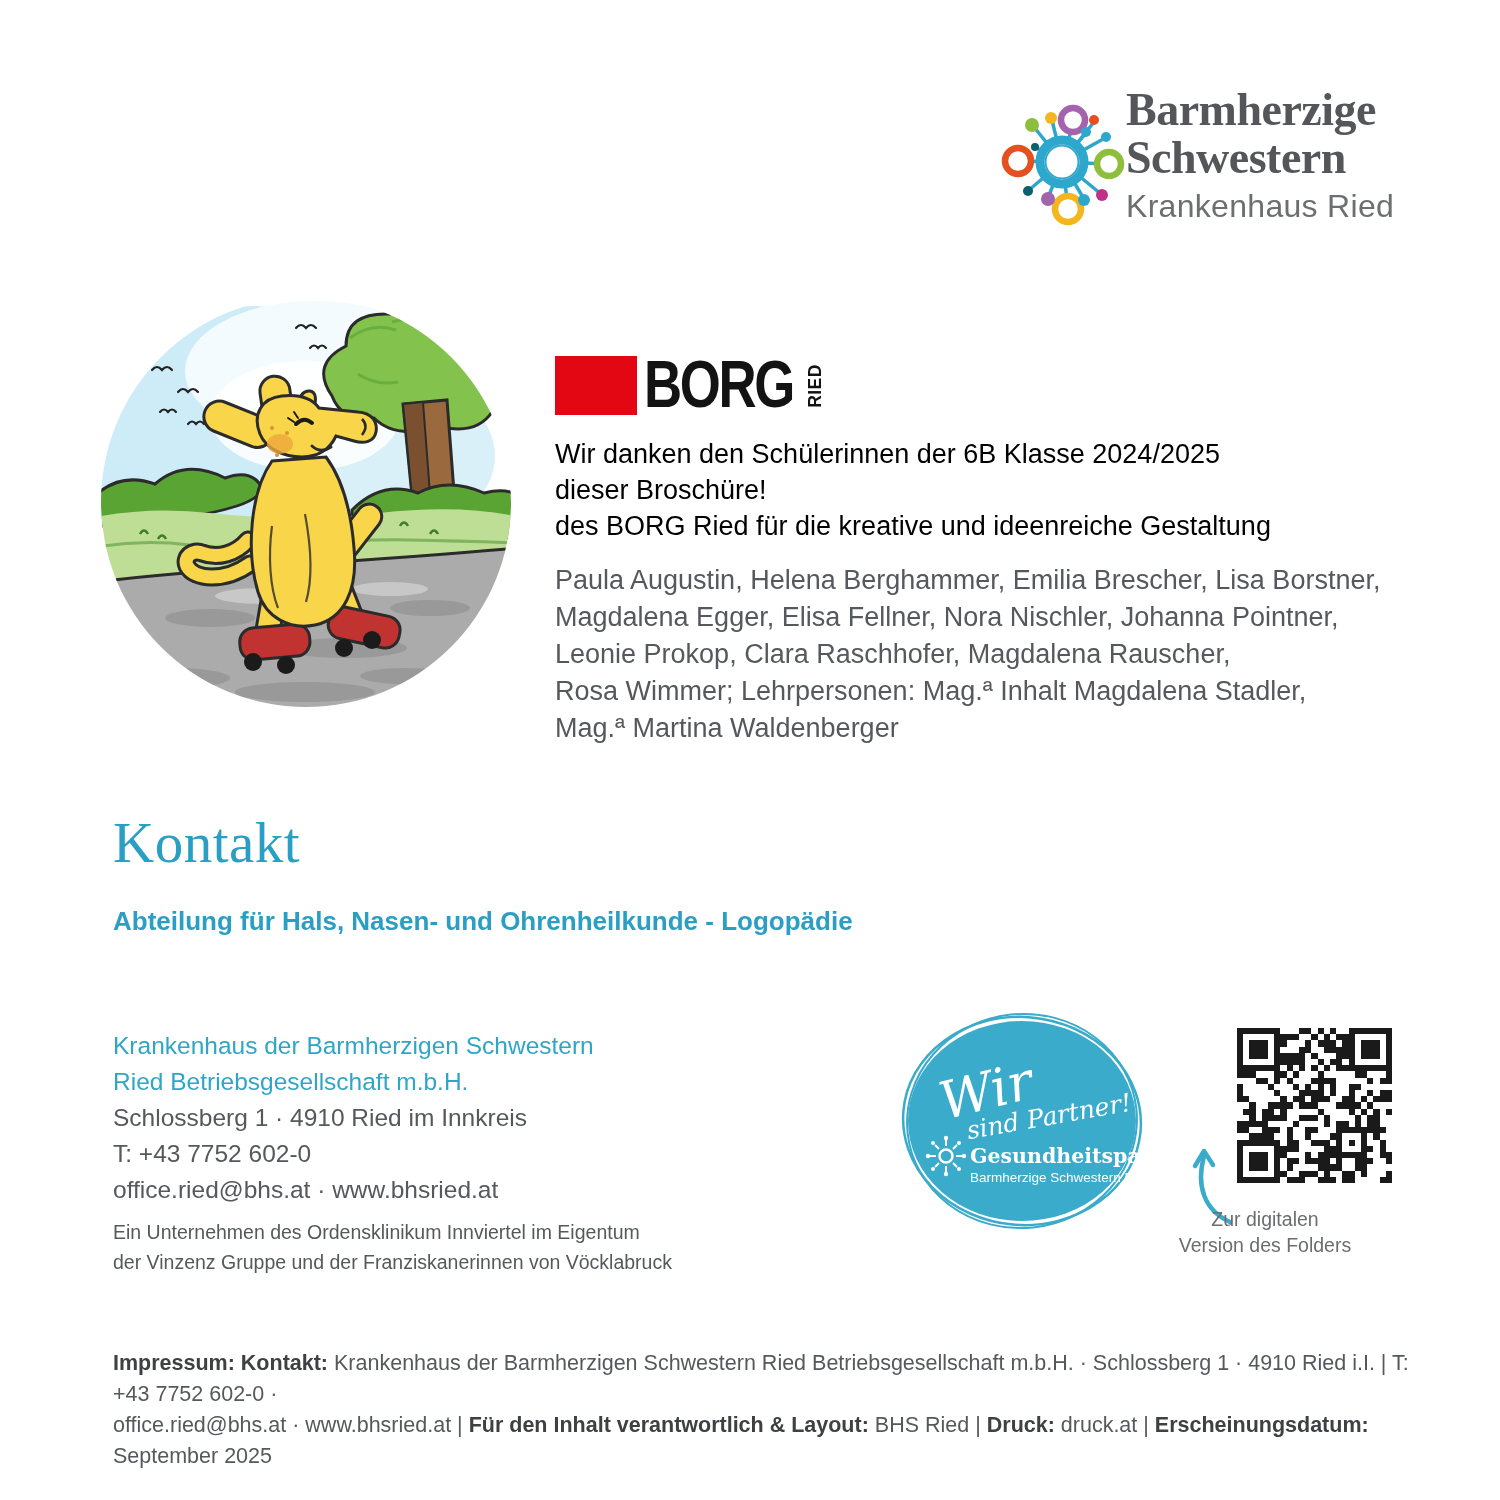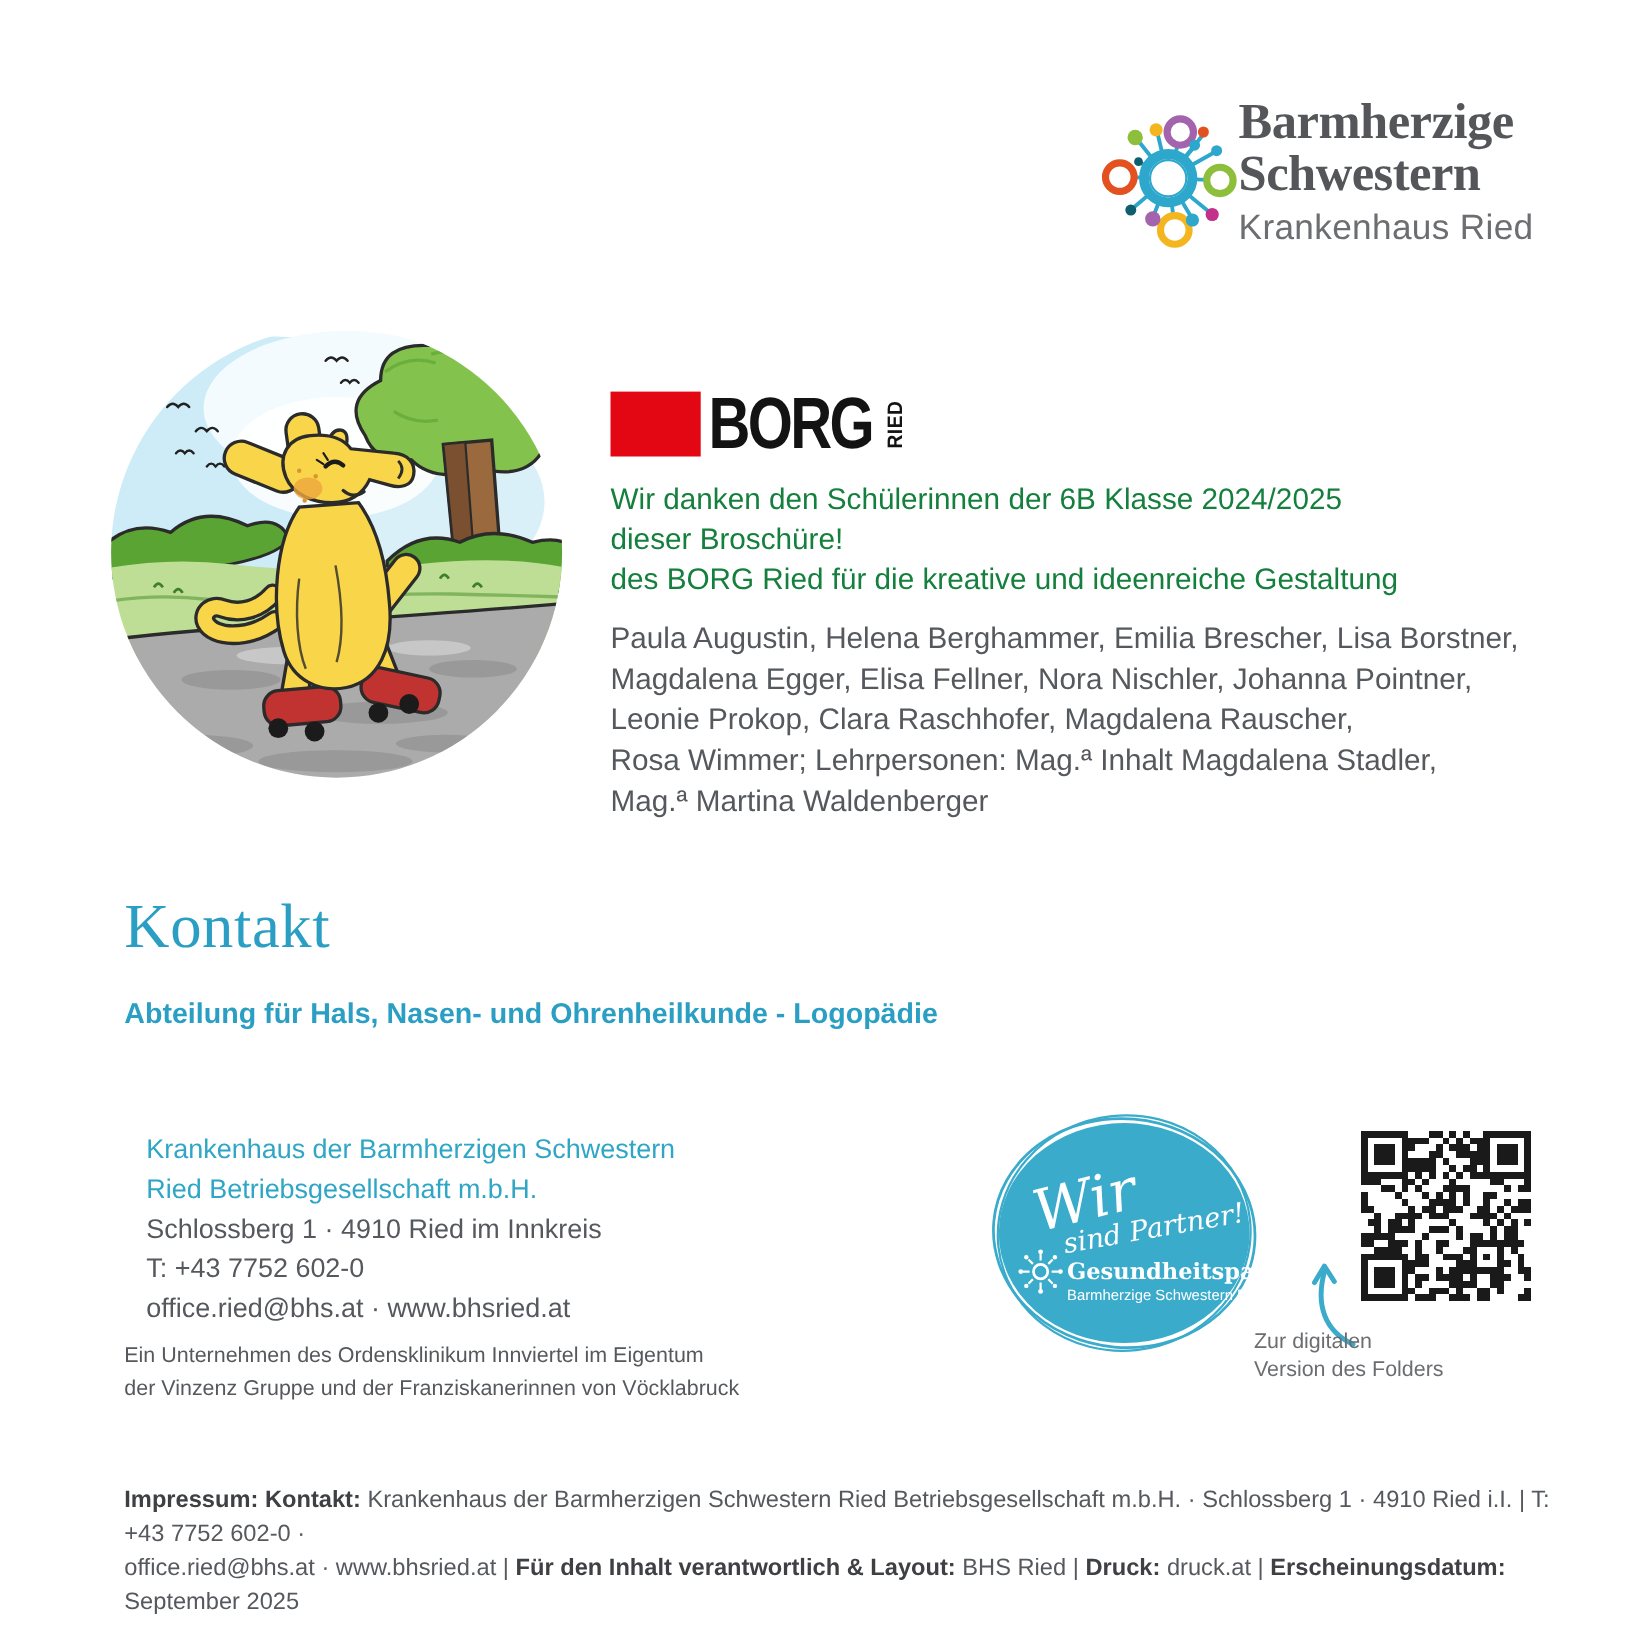--- a/index.html
+++ b/index.html
@@ -20,42 +20,42 @@
   
   .borg{left:555px;top:356px;display:flex;height:59px;align-items:stretch;}
   .borg-red{width:82px;height:59px;background:#e30613;margin-right:7px;}
   .borg-name{font-weight:bold;color:#131313;font-size:66px;line-height:56px;
              letter-spacing:-3px;transform:scaleX(0.8);transform-origin:left center;
              display:inline-block;}
   .borg-ried{width:26px;height:59px;display:flex;align-items:center;justify-content:center;margin-left:-28px;}
   .borg-ried span{display:inline-block;transform:rotate(-90deg) scaleX(0.92);font-weight:bold;
                   font-size:19px;letter-spacing:0.5px;color:#131313;white-space:nowrap;}
 
-  .thanks{left:555px;top:436px;font-size:27px;line-height:36px;color:#15803d;}
+  .thanks{left:555px;top:436px;font-size:27px;line-height:36px;color:#000000;}
   .names{left:555px;top:562px;font-size:27px;line-height:37px;color:#55585c;}
   .thanks div,.names div{white-space:nowrap;}
 
   
   .kontakt-h{left:113px;top:810px;font-family:"Liberation Serif",serif;font-size:57px;
              color:#2a9fc3;letter-spacing:0.5px;}
   .dept{left:113px;top:906px;font-size:26px;font-weight:bold;color:#2a9fc3;}
 
   .address{left:113px;top:1028px;font-size:24.5px;line-height:36px;}
   .address .teal{color:#2fa6c5;}
-  .address div{white-space:nowrap;color:#55585c;margin-left:20px;}
+  .address div{white-space:nowrap;color:#55585c;}
   .address div.teal{color:#2fa6c5;}
 
   .company-note{left:113px;top:1218px;font-size:19.5px;line-height:29.5px;color:#55585c;}
   .company-note div{white-space:nowrap;}
 
   
   .badge{left:896px;top:1008px;width:252px;height:226px;}
   .qr{left:1237px;top:1028px;width:155px;height:155px;}
   .arrow{left:1190px;top:1146px;width:48px;height:80px;}
-  .qr-caption{left:1140px;top:1206px;width:250px;text-align:left;
+  .qr-caption{left:1140px;top:1206px;width:250px;text-align:center;
               font-size:19.5px;line-height:26px;color:#6b6d70;}
 
   
   .footer{left:113px;top:1348px;width:1320px;font-size:21.5px;line-height:31px;color:#55585c;}
   .footer .fb{font-weight:bold;color:#3e4043;}
 
   svg text{font-family:"Liberation Sans",sans-serif;}
   svg text.script{font-family:"DejaVu Serif",serif;font-style:italic;}
   svg text.serifb{font-family:"DejaVu Serif",serif;font-weight:bold;}
 </style>

